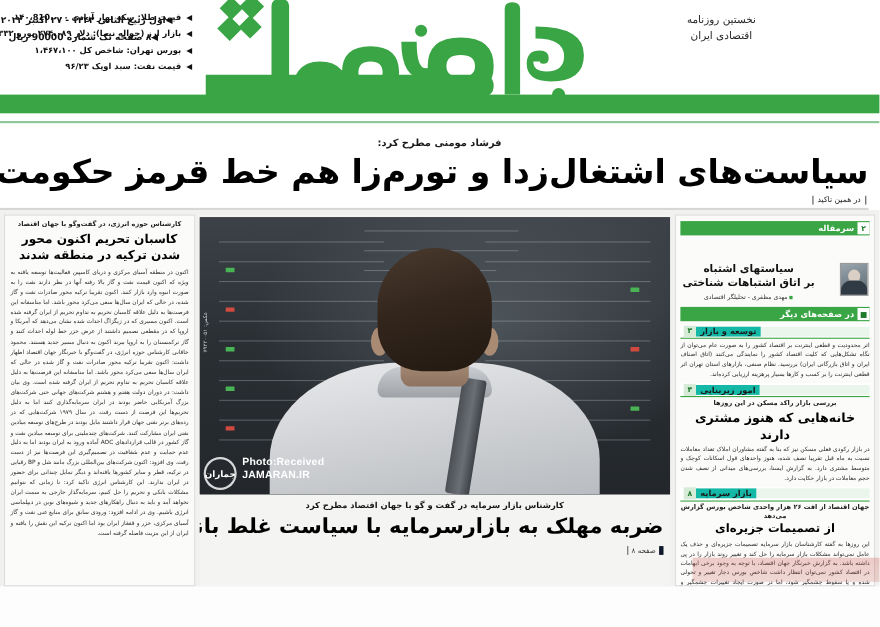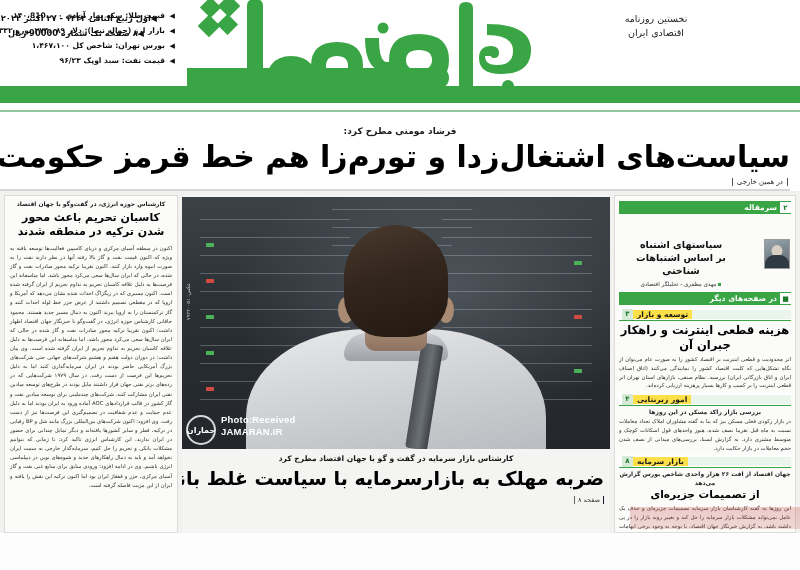--- a/index.html
+++ b/index.html
@@ -195,21 +195,21 @@
     display: flex; align-items: center; justify-content: center;
     font-size: 7px; font-weight: bold;
     margin-left: 3px;
   }
   .sec-bar.solid .sec-num { background: #ffffff; color: #1f7a2c; }
   .sec-bar.light .sec-num { background: #d6ead8; color: #1f7a2c; }
   .sec-label {
     font-size: 7.6px; font-weight: bold;
   }
   .sec-bar.solid .sec-label { color: #ffffff; }
-  .sec-bar.light .sec-label { color: #1a1a1a; background:#fde047; padding:0 4px; }
+  .sec-bar.light .sec-label { color: #1a1a1a; background:#14b8a6; padding:0 4px; }
   .sec-bar.light .sec-fill {
     flex: 1; height: 9px; background: #eaf5ec; margin-right: 0;
   }
   .sec-bar.solid .sec-fill { flex: 1; }
 
   
   .editorial {
     display: flex; flex-direction: row; align-items: flex-start;
     gap: 22px; padding: 3px 1px 2px 1px; margin-top: 22px;
   }
@@ -332,21 +332,21 @@
   .wm-lines { display:flex;flex-direction:column;gap:1px; }
   .wm-line { font-size:9.5px; color:#ffffff; font-weight:bold; line-height:1.15;
              font-family:"Liberation Sans", sans-serif; letter-spacing:0.2px; }
 
   .photo-caption {
     text-align:center; padding: 5px 6px 0 6px;
   }
   .cap-kicker { font-size:7.6px; font-weight:bold; color:#161616; margin-bottom:4px;}
   .cap-title { font-size:19px; font-weight:bold; color:#000; line-height:1.22; white-space:nowrap;}
   .cap-pageref { margin-top:5px; text-align:right; font-size:6.5px; color:#333;}
-  .cap-pageref span { border-right:1px solid #0f172a; border-left:1px solid #666; padding:0 3px; }
+  .cap-pageref span { border-right:4px solid #0f172a; border-left:1px solid #666; padding:0 3px; }
 
   
   .lc-kicker {
     font-size: 6px; font-weight:bold; color:#1d1d1d;
     text-align:center; line-height:1.4; margin-bottom:2px;
   }
   .lc-title {
     font-size: 11px; font-weight:bold; color:#000;
     text-align:center; line-height:1.32; margin-bottom:4px;
   }
@@ -436,21 +436,21 @@
     </div>
 
     <div class="mast-green-bar b2"></div>
     <div class="mast-thinline"></div>
   </div>
 
   <div class="lead">
     <div class="lead-kicker">فرشاد مومنی مطرح کرد:</div>
     <div class="lead-title">سیاست‌های اشتغال‌زدا و تورم‌زا هم خط قرمز حکومت گران باشد</div>
     <div class="lead-pagref">
-      <span>در همین خارجی</span>
+      <span>در همین تاکید</span>
     </div>
     <div class="lead-rule"></div>
   </div>
 
   <div class="body-grid">
 
     <div class="col-right">
 
       <div class="sec-bar solid">
         <span class="sec-num">۲</span>
@@ -458,47 +458,47 @@
         <span class="sec-fill"></span>
       </div>
 
       <div class="editorial">
         <div class="edit-portrait">
           <div class="head"></div>
           <div class="body"></div>
         </div>
         <div class="edit-text">
           <div class="edit-title">سیاستهای اشتباه</div>
-          <div class="edit-title">بر اساس اشتباهات شناختی</div>
+          <div class="edit-title">بر اتاق اشتباهات شناختی</div>
           <div class="edit-byline">
             <span class="sq"></span><span>مهدی مظفری - تحلیلگر اقتصادی</span>
           </div>
         </div>
       </div>
 
       <div class="sec-bar solid">
         <span class="sec-num">■</span>
         <span class="sec-label">در صفحه‌های دیگر</span>
         <span class="sec-fill"></span>
       </div>
 
       <div class="sec-bar light">
         <span class="sec-fill"></span>
         <span class="sec-label">توسعه و بازار</span>
         <span class="sec-num">۳</span>
       </div>
-      <div class="news-title">هزینه قطعی اینترنت و راهکار جبران آن</div>
       <div class="news-body">اثر محدودیت و قطعی اینترنت بر اقتصاد کشور را به صورت عام می‌توان از نگاه تشکل‌هایی که کلیت اقتصاد کشور را نمایندگی می‌کنند (اتاق اصناف ایران و اتاق بازرگانی ایران) بررسید. نظام صنفی، بازارهای استان تهران اثر قطعی اینترنت را بر کسب و کارها بسیار پرهزینه ارزیابی کرده‌اند.</div>
 
       <div class="sec-bar light">
         <span class="sec-fill"></span>
         <span class="sec-label">امور زیربنایی</span>
         <span class="sec-num">۴</span>
       </div>
       <div class="news-kicker">بررسی بازار راکد مسکن در این روزها</div>
+      <div class="news-title">خانه‌هایی که هنوز مشتری دارند</div>
       <div class="news-body">در بازار رکودی فعلی مسکن نیز که بنا به گفته مشاوران املاک تعداد معاملات نسبت به ماه قبل تقریبا نصف شده، هنوز واحدهای قول اسکانات کوچک و متوسط مشتری دارد. به گزارش ایسنا، بررسی‌های میدانی از نصف شدن حجم معاملات در بازار حکایت دارد.</div>
 
       <div class="sec-bar light">
         <span class="sec-fill"></span>
         <span class="sec-label">بازار سرمایه</span>
         <span class="sec-num">۸</span>
       </div>
       <div class="news-kicker">جهان اقتصاد از افت ۲۶ هزار واحدی شاخص بورس گزارش می‌دهد</div>
       <div class="news-title sm">از تصمیمات جزیره‌ای</div>
       <div class="news-body">این روزها به گفته کارشناسان بازار سرمایه تصمیمات جزیره‌ای و حذف یک عامل نمی‌تواند مشکلات بازار سرمایه را حل کند و تغییر روند بازار را در پی داشته باشد. به گزارش خبرنگار جهان اقتصاد، با توجه به وجود برخی ابهامات در اقتصاد کشور نمی‌توان انتظار داشت شاخص بورس دچار تغییر و تحولی شده و یا سقوط چشمگیر شود، اما در صورت ایجاد تغییرات چشمگیر و هدایت نقدینگی به سمت بازار سرمایه پول‌های بزرگ، عمومی روند سهم‌ها شاهد و شاهد تغییر چشمگیر در بازار خواهد بود.</div>
@@ -571,18 +571,18 @@
         <div class="cap-kicker">کارشناس بازار سرمایه در گفت و گو با جهان اقتصاد مطرح کرد</div>
         <div class="cap-title">ضربه مهلک به بازارسرمایه با سیاست غلط بانک مرکزی</div>
         <div class="cap-pageref">
           <span>صفحه ۸</span>
         </div>
       </div>
     </div>
 
     <div class="col-left">
       <div class="lc-kicker">کارشناس حوزه انرژی، در گفت‌وگو با جهان اقتصاد</div>
-      <div class="lc-title">کاسبان تحریم باعث محور شدن ترکیه در منطقه شدند</div>
+      <div class="lc-title">کاسبان تحریم اکنون محور شدن ترکیه در منطقه شدند</div>
       <div class="lc-body">اکنون در منطقه آسیای مرکزی و دریای کاسپین فعالیت‌ها توسعه یافته به ویژه که اکنون قیمت نفت و گاز بالا رفته آنها در نظر دارند نفت را به صورت انبوه وارد بازار کنند. اکنون تقریبا ترکیه محور صادرات نفت و گاز شده، در حالی که ایران سال‌ها سعی می‌کرد محور باشد. اما متاسفانه این فرصت‌ها به دلیل علاقه کاسبان تحریم به تداوم تحریم از ایران گرفته شده است. اکنون مسیری که در زیگزاگ احداث شده نشان می‌دهد که آمریکا و اروپا که در مقطعی تصمیم داشتند از عرض خزر خط لوله احداث کنند و گاز ترکمنستان را به اروپا ببرند اکنون به دنبال مسیر جدید هستند. محمود خاقانی کارشناس حوزه انرژی، در گفت‌وگو با خبرنگار جهان اقتصاد اظهار داشت: اکنون تقریبا ترکیه محور صادرات نفت و گاز شده در حالی که ایران سال‌ها سعی می‌کرد محور باشد. اما متاسفانه این فرصت‌ها به دلیل علاقه کاسبان تحریم به تداوم تحریم از ایران گرفته شده است. وی بیان داشت: در دوران دولت هفتم و هشتم شرکت‌های جهانی حتی شرکت‌های بزرگ آمریکایی حاضر بودند در ایران سرمایه‌گذاری کنند اما به دلیل تحریم‌ها این فرصت از دست رفت. در سال ۱۹۷۹ شرکت‌هایی که در رده‌های برتر نفتی جهان قرار داشتند مایل بودند در طرح‌های توسعه میادین نفتی ایران مشارکت کنند. شرکت‌های چندملیتی برای توسعه میادین نفت و گاز کشور در قالب قراردادهای AOC آماده ورود به ایران بودند اما به دلیل عدم حمایت و عدم شفافیت در تصمیم‌گیری این فرصت‌ها نیز از دست رفت. وی افزود: اکنون شرکت‌های بین‌المللی بزرگ مانند شل و BP رقبایی در ترکیه، قطر و سایر کشورها یافته‌اند و دیگر تمایل چندانی برای حضور در ایران ندارند. این کارشناس انرژی تاکید کرد: تا زمانی که نتوانیم مشکلات بانکی و تحریم را حل کنیم، سرمایه‌گذار خارجی به سمت ایران نخواهد آمد و باید به دنبال راهکارهای جدید و شیوه‌های نوین در دیپلماسی انرژی باشیم. وی در ادامه افزود: ورودی سابق برای منابع غنی نفت و گاز آسیای مرکزی، خزر و قفقاز ایران بود اما اکنون ترکیه این نقش را یافته و ایران از این مزیت فاصله گرفته است.</div>
     </div>
 
   </div>
 </div>
 
 </body></html>

